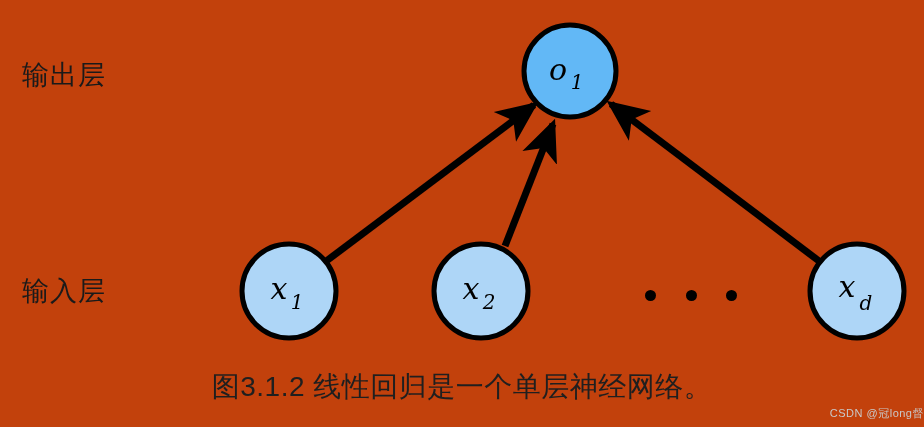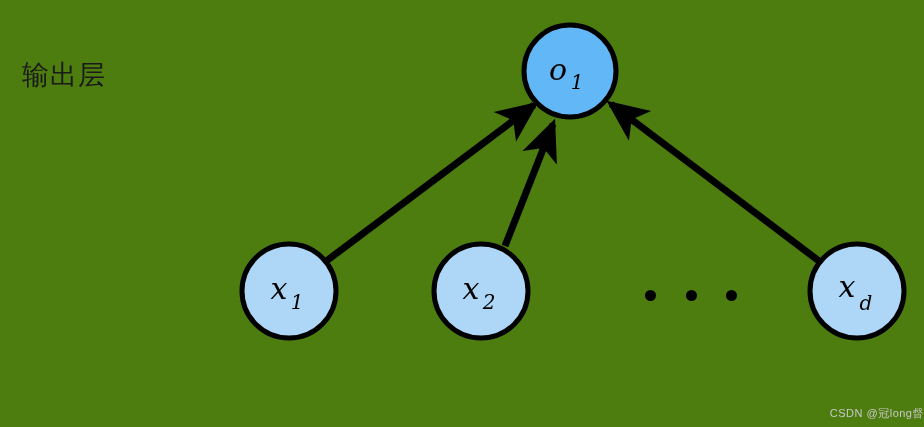--- a/index.html
+++ b/index.html
@@ -11,21 +11,21 @@
     height: 427px;
     background: #f8f8f8;
     font-family: "Liberation Sans", sans-serif;
     overflow: hidden;
     position: relative;
   }
   #canvas-root {
     position: relative;
     width: 924px;
     height: 427px;
-    background: #4d7c0f;
+    background: #c2410c;
   }
   .layer-label {
     position: absolute;
     font-family: "Liberation Sans", sans-serif;
     font-size: 27px;
     color: #1a1a1a;
     letter-spacing: 1px;
     white-space: nowrap;
     line-height: 1;
   }
@@ -96,20 +96,21 @@
     background: #000000;
   }
 </style>
 </head>
 <body>
 
 <div id="canvas-root">
 
   <div class="layer-label" id="label-output">输出层</div>
 
+  <div class="layer-label" id="label-input">输入层</div>
 
   <svg class="diagram-svg" viewBox="0 0 924 427" xmlns="http://www.w3.org/2000/svg">
     <defs>
       <marker id="arrowhead" markerWidth="6" markerHeight="6" refX="5.2" refY="3" orient="auto" markerUnits="strokeWidth">
         <path d="M0,0.35 L6,3 L0,5.65 L1.5,3 Z" fill="#000000"></path>
       </marker>
     </defs>
 
     <g>
       <line x1="325" y1="262" x2="534" y2="105" stroke="#000000" stroke-width="7" marker-end="url(#arrowhead)"></line>
@@ -141,16 +142,17 @@
       <text class="node-sub" x="866" y="310" text-anchor="middle">d</text>
     </g>
   </svg>
 
   <div class="ellipsis-dots">
     <span></span>
     <span></span>
     <span></span>
   </div>
 
+  <div class="caption">图3.1.2  线性回归是一个单层神经网络。</div>
 
   <div class="watermark">CSDN @冠long督</div>
 
 </div>
 
 </body></html>

